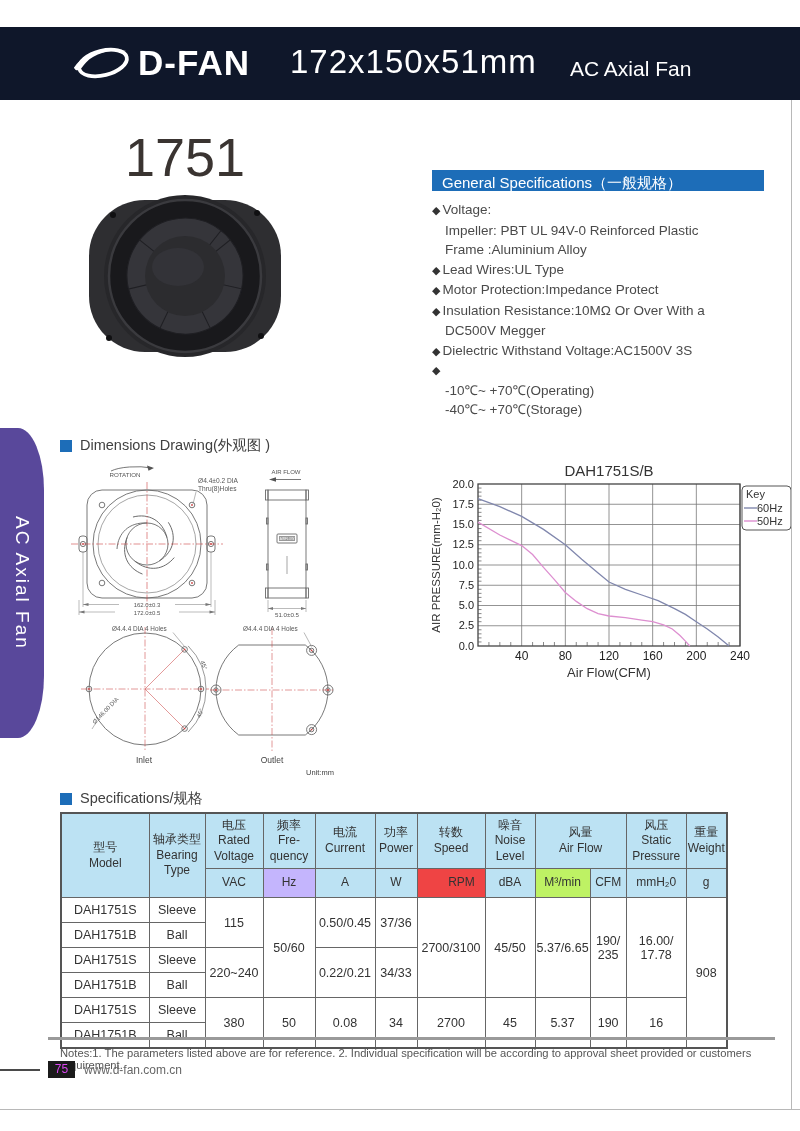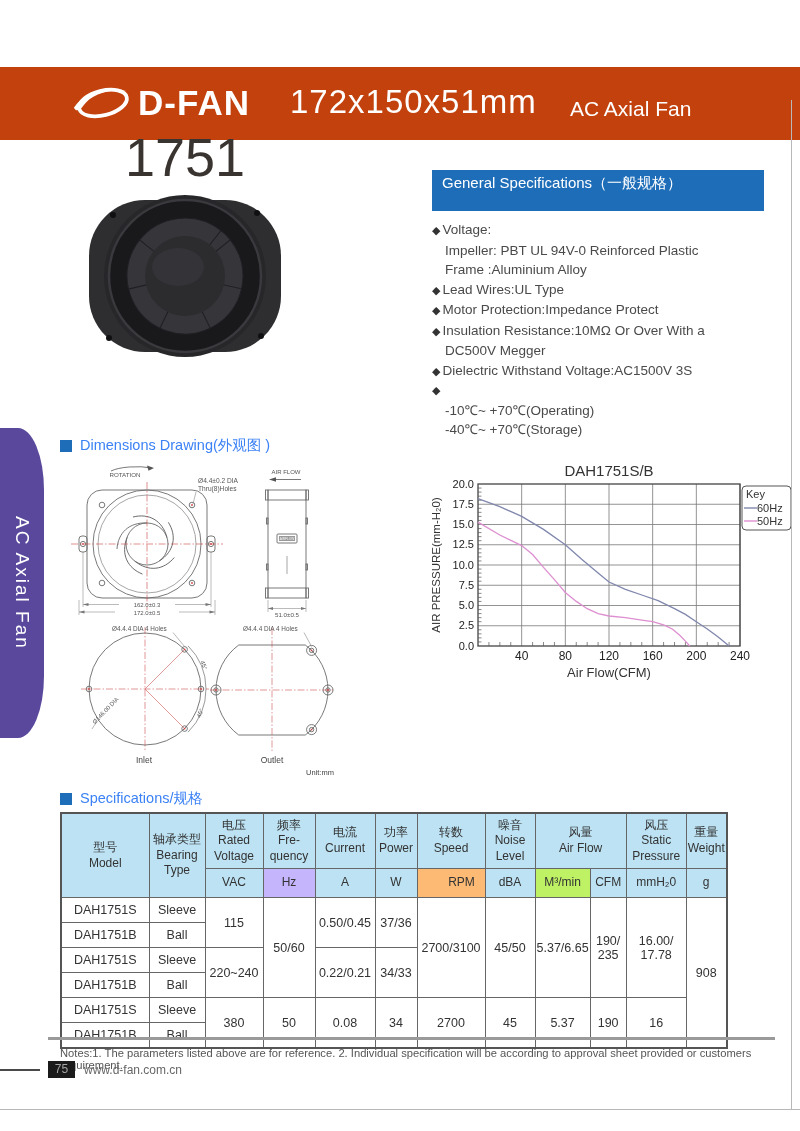--- a/index.html
+++ b/index.html
@@ -19,60 +19,60 @@
     display:flex;align-items:center;justify-content:center;}
   .side-tab span{writing-mode:vertical-rl;color:#fff;font-size:19px;letter-spacing:2px;}
 
   .model-no{position:absolute;left:85px;top:126px;width:200px;text-align:center;
     font-size:54px;color:#3a3431;}
 
   .fan-photo{position:absolute;left:83px;top:190px;width:204px;height:172px;}
 
   
   .gs{position:absolute;left:432px;top:170px;width:332px;}
-  .gs-title{color:#fff;font-size:15px;height:41px;line-height:25px;padding-left:10px;}
+  .gs-title{color:#fff;font-size:15px;height:21px;line-height:25px;padding-left:10px;}
   .gs-list{margin-top:9px;font-size:13.5px;color:#4a4a4a;line-height:19.5px;}
   .gs-line{display:flex;align-items:baseline;}
   .gs-line .b{font-size:11px;margin-right:2px;color:#333;}
   .gs-line.cont{padding-left:13px;}
 
   
-  .sec{position:absolute;font-size:14.5px;color:#3b82f6;display:flex;align-items:center;gap:8px;}
+  .sec{position:absolute;font-size:14.5px;color:#404040;display:flex;align-items:center;gap:8px;}
   .sec .sq{width:12px;height:12px;display:inline-block;}
   .sec-dim{left:60px;top:436px;}
   .sec-cur{left:432px;top:436px;}
   .sec-spec{left:60px;top:789px;}
 
   .dim-draw{position:absolute;left:55px;top:460px;width:365px;height:325px;}
   .chart{position:absolute;left:428px;top:462px;width:365px;height:230px;}
   .chart text,.dim-draw text{font-family:"Liberation Sans",sans-serif;}
 
   
   .spec{position:absolute;left:60px;top:812px;border-collapse:collapse;table-layout:fixed;border:2px solid #555;}
   .spec th,.spec td{border:1px solid #666;text-align:center;vertical-align:middle;white-space:pre-line;}
   .spec th{font-weight:normal;font-size:12px;color:#333;padding:3px 1px;line-height:1.3;}
   .spec thead tr:first-child th{height:48px;}
   .spec th.unit{height:24px;padding:2px 1px;}
   .spec td{font-size:12.5px;color:#333;height:24px;padding:0 1px;background:#fff;}
 
   .rule-thick{position:absolute;left:48px;top:1037px;width:727px;height:3px;background:#9a9a9a;}
   .notes{position:absolute;left:60px;top:1047px;width:724px;font-size:11.2px;color:#555;}
-  .pageno{position:absolute;left:48px;top:1061px;width:27px;height:17px;background:#1b1b1b;color:#a3a3a3;
+  .pageno{position:absolute;left:48px;top:1061px;width:27px;height:17px;background:#1b1b1b;color:#d946ef;
     font-size:12px;text-align:center;line-height:17px;}
   .site{position:absolute;left:84px;top:1063px;font-size:12px;color:#666;}
   .tick{position:absolute;left:0;top:1069px;width:40px;height:2px;background:#4a4a4a;}
   .frame-right{position:absolute;left:791px;top:100px;width:1px;height:1009px;background:#b8b8b8;}
   .frame-bottom{position:absolute;left:0;top:1109px;width:800px;height:1px;background:#b8b8b8;}
 </style>
 </head>
 <body>
 
 <div class="page">
 
-  <div class="topbar" style="background: #c2410c; margin-top: 40px;">
+  <div class="topbar" style="background: #0f172a;">
     <div class="logo">
       <svg width="62" height="44" viewBox="0 0 66 46">
         <g transform="rotate(-14 33 23)">
           <ellipse cx="33" cy="23" rx="26" ry="13" fill="none" stroke="#ffffff" stroke-width="4"></ellipse>
         </g>
         <path d="M 2 28 C 12 12 34 4 58 10 C 38 8 20 14 12 26 C 8 32 4 32 2 28 Z" fill="#ffffff"></path>
       </svg>
       <span class="brand">D-FAN</span>
     </div>
     <span class="size">172x150x51mm</span>
@@ -442,21 +442,21 @@
 Static
 Pressure</th>
           <th style="background: rgb(188, 226, 243);">重量
 Weight</th>
         </tr>
         <tr>
           <th class="unit" style="background: rgb(188, 226, 243);">VAC</th>
           <th class="unit" style="background: #c4b5fd;">Hz</th>
           <th class="unit" style="background: rgb(188, 226, 243);">A</th>
           <th class="unit" style="background: rgb(188, 226, 243);">W</th>
-          <th class="unit" style="background: #fdba74; padding-left: 22px;">RPM</th>
+          <th class="unit" style="background: #ef4444; padding-left: 22px;">RPM</th>
           <th class="unit" style="background: rgb(188, 226, 243);">dBA</th>
           <th class="unit" style="background: #bef264;">M³/min</th>
           <th class="unit" style="background: rgb(188, 226, 243);">CFM</th>
           <th class="unit" style="background: rgb(188, 226, 243);">mmH₂0</th>
           <th class="unit" style="background: rgb(188, 226, 243);">g</th>
         </tr>
       </thead>
       <tbody>
         <tr>
           <td>DAH1751S</td>

